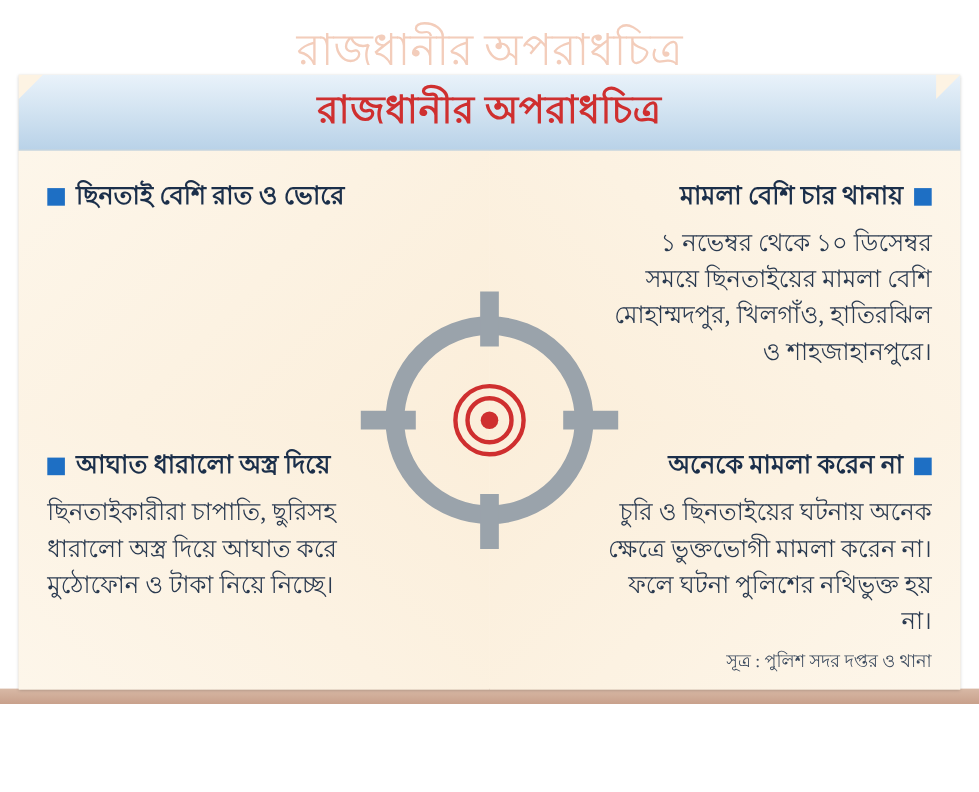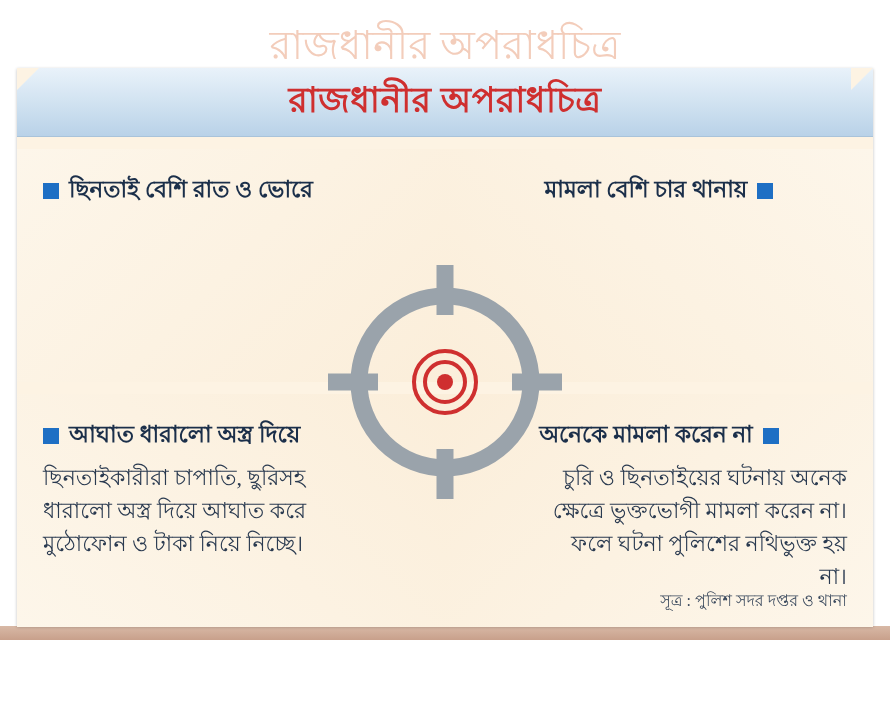--- a/index.html
+++ b/index.html
@@ -110,36 +110,35 @@
     position: absolute;
     inset: 0;
     display: grid;
     grid-template-columns: 1fr 1fr;
     grid-template-rows: 1fr 1fr;
   }
   .quad {
     position: relative;
     padding: 22px 26px;
     box-sizing: border-box;
-    margin-top: 12px;
   }
   .q-tl { background: linear-gradient(135deg, #fdf6ea 0%, #fbeeda 100%); }
   .q-tr { background: linear-gradient(225deg, #fdf6ea 0%, #fbeeda 100%); }
   .q-bl { background: linear-gradient(45deg,  #fdf6ea 0%, #fbeeda 100%); }
   .q-br { background: linear-gradient(315deg, #fdf6ea 0%, #fbeeda 100%); }
 
   .q-right { text-align: right; }
 
   .head-row {
     display: flex;
     align-items: center;
     gap: 10px;
     margin-bottom: 6px;
   }
-  .q-right .head-row { justify-content: center; }
+  .q-right .head-row { justify-content: flex-end; }
   .bullet {
     width: 16px;
     height: 16px;
     background: #1e6fc4;
     flex: 0 0 auto;
   }
   .q-head {
     font-family: "Liberation Serif", serif;
     font-size: 23px;
     font-weight: bold;
@@ -221,20 +220,21 @@
           <span class="bullet"></span>
           <span class="q-head">ছিনতাই বেশি রাত ও ভোরে</span>
         </div>
       </div>
 
       <div class="quad q-tr q-right">
         <div class="head-row">
           <span class="q-head">মামলা বেশি চার থানায়</span>
           <span class="bullet"></span>
         </div>
+        <div class="q-body">১ নভেম্বর থেকে ১০ ডিসেম্বর সময়ে ছিনতাইয়ের মামলা বেশি মোহাম্মদপুর, খিলগাঁও, হাতিরঝিল ও শাহজাহানপুরে।</div>
       </div>
 
       <div class="quad q-bl">
         <div class="head-row">
           <span class="bullet"></span>
           <span class="q-head">আঘাত ধারালো অস্ত্র দিয়ে</span>
         </div>
         <div class="q-body">ছিনতাইকারীরা চাপাতি, ছুরিসহ ধারালো অস্ত্র দিয়ে আঘাত করে মুঠোফোন ও টাকা নিয়ে নিচ্ছে।</div>
       </div>
 

